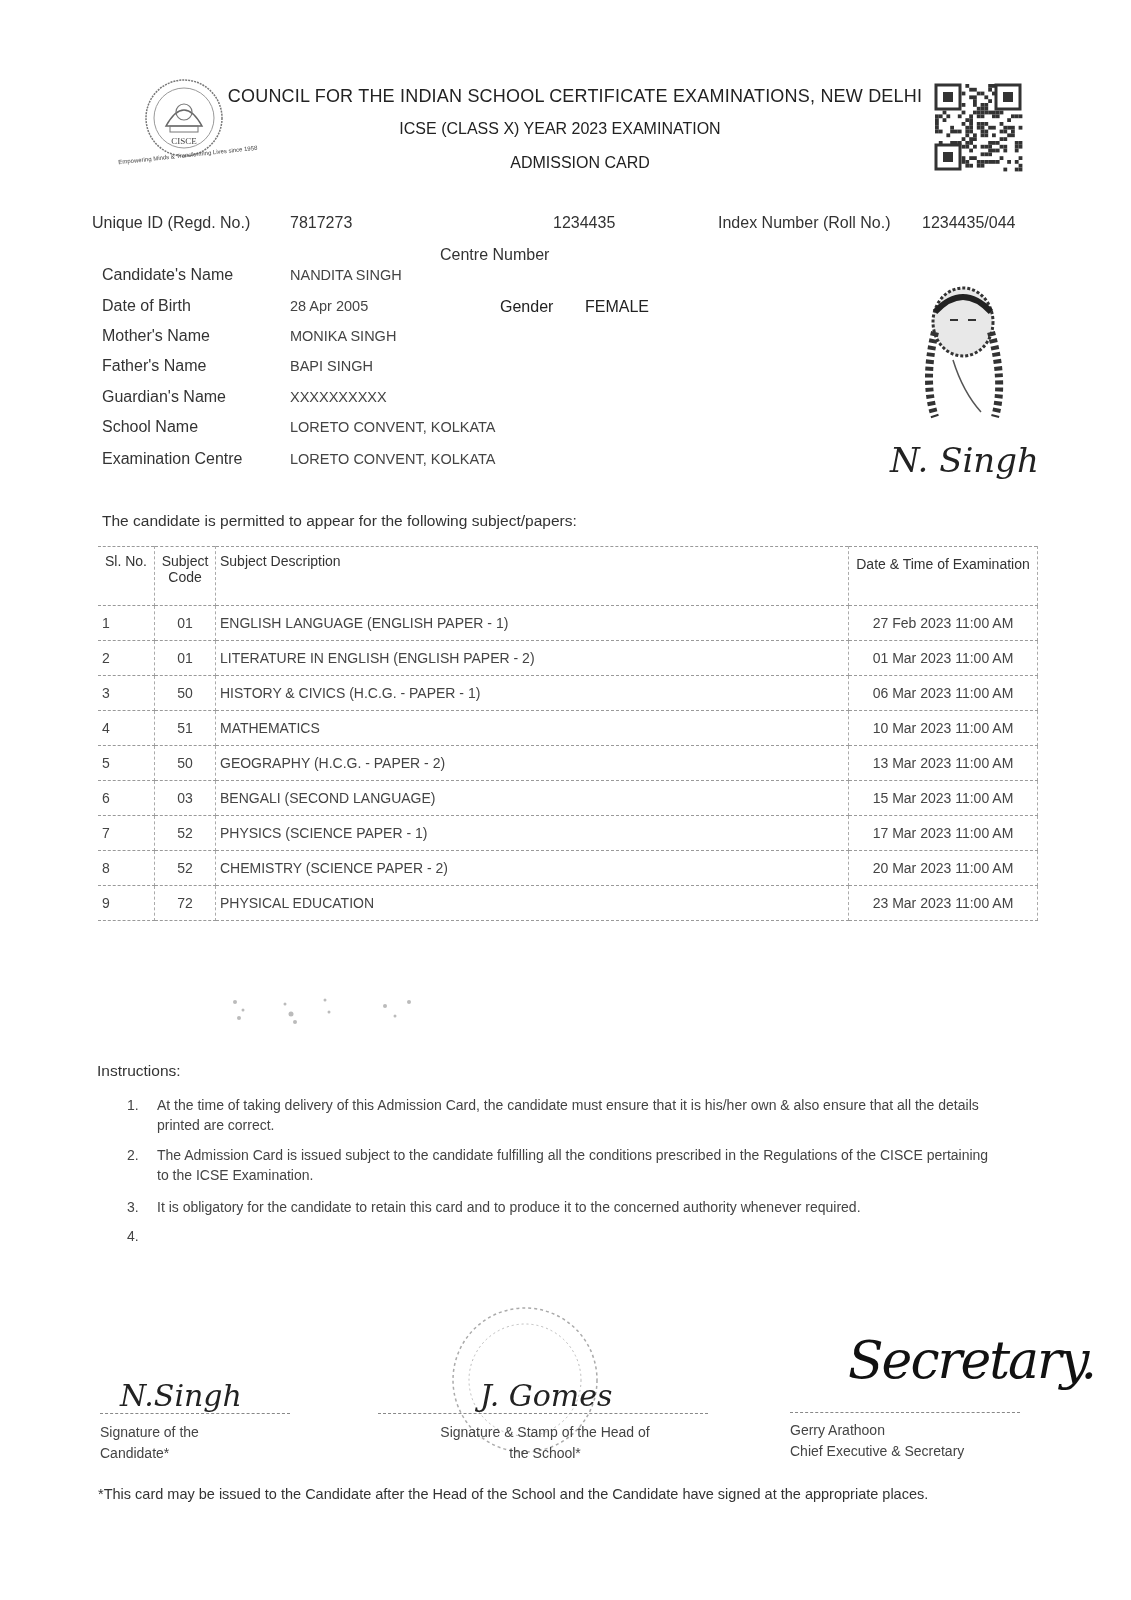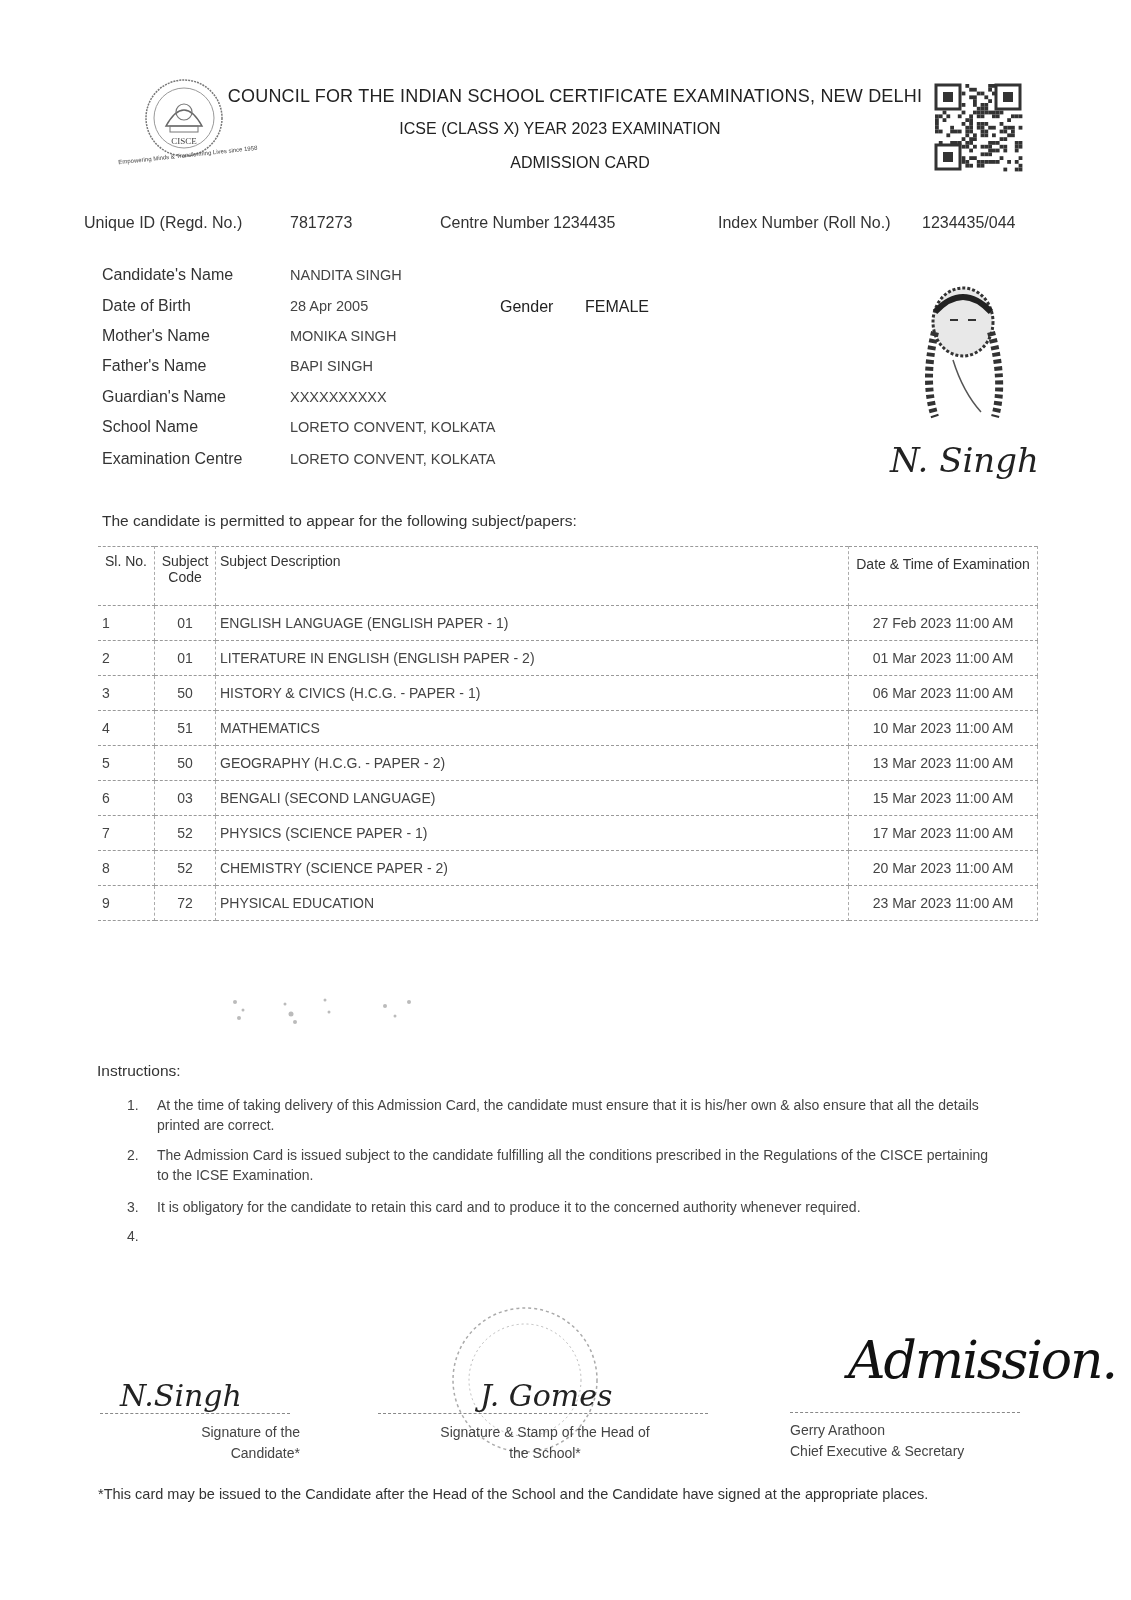--- a/index.html
+++ b/index.html
@@ -14,23 +14,23 @@
   .logo { left: 136px; top: 74px; width: 96px; height: 96px; }
   .logo-tag { left: 118px; top: 152px; font-size: 6px; color:#444; transform: rotate(-6deg); white-space: nowrap; }
   .hdr { left: 0; width: 1131px; text-align: center; color: #222; }
   .hdr-1 { top: 86px; font-size: 18px; letter-spacing: 0.2px; left: 125px; width: 900px; }
   .hdr-2 { top: 120px; font-size: 16px; left: 120px; width: 880px; }
   .hdr-3 { top: 154px; font-size: 16px; left: 120px; width: 920px; }
   .qr { left: 933px; top: 82px; width: 92px; height: 92px; }
 
   
   .idrow { top: 214px; font-size: 16px; color: #333; }
-  .id-lbl { left: 84px; }
+  .id-lbl { left: 92px; }
   .id-val { left: 290px; }
-  .cn-lbl { left: 440px; }
+  .cn-lbl { left: 440px; margin-top: 32px; }
   .cn-val { left: 553px; }
   .ix-lbl { left: 718px; }
   .ix-val { left: 922px; }
 
   
   .det-lbl { left: 102px; font-size: 16px; color: #333; }
   .det-val { left: 290px; font-size: 14.5px; color: #444; }
   .gender-lbl { left: 500px; top: 298px; font-size: 16px; color:#222; }
   .gender-val { left: 585px; top: 298px; font-size: 16px; color:#222; }
 
@@ -61,21 +61,21 @@
   
   .instr-h { left: 97px; top: 1062px; font-size: 15.5px; color: #333; }
   .instr { left: 127px; width: 870px; font-size: 14px; color: #444; line-height: 20px; }
   .instr .num { position: absolute; left: 0; top: 0; }
   .instr .txt { position: absolute; left: 30px; top: 0; width: 840px; }
 
   
   .sig-line { height: 0; border-top: 1px dashed #888; }
   .sig-cand { left: 120px; top: 1378px; font-family: "DejaVu Serif", serif; font-style: italic; font-size: 30px; color: #222; }
   .sig-cand-line { left: 100px; top: 1413px; width: 190px; }
-  .sig-cand-lbl { left: 100px; top: 1422px; width: 200px; text-align: right; font-size: 14px; color: #444; line-height: 21px; }
+  .sig-cand-lbl { left: 100px; top: 1422px; width: 200px; text-align: left; font-size: 14px; color: #444; line-height: 21px; }
 
   .stamp { left: 445px; top: 1300px; width: 160px; height: 160px; }
   .sig-head-line { left: 378px; top: 1413px; width: 330px; }
   .sig-head-sign { left: 480px; top: 1378px; font-family: "DejaVu Serif", serif; font-style: italic; font-size: 30px; color: #222; }
   .sig-head-lbl { left: 380px; top: 1422px; width: 330px; text-align: center; font-size: 14px; color: #444; line-height: 21px; }
 
   .sig-ce { left: 848px; top: 1330px; font-family: "DejaVu Serif", serif; font-style: italic; font-size: 52px; color: #111; letter-spacing: -2px; }
   .sig-ce-line { left: 790px; top: 1412px; width: 230px; }
   .sig-ce-lbl { left: 790px; top: 1420px; width: 240px; text-align: left; font-size: 14px; color: #444; line-height: 21px; }
 
@@ -414,20 +414,20 @@
     <circle cx="80" cy="80" r="56" fill="none" stroke="#bbb" stroke-width="1" stroke-dasharray="2 3"></circle>
   </svg>
 </div>
 <div class="abs sig-head-sign">J. Gomes</div>
 <div class="abs sig-line sig-head-line"></div>
 <div class="abs sig-head-lbl">
   <div>Signature &amp; Stamp of the Head of</div>
   <div>the School*</div>
 </div>
 
-<div class="abs sig-ce">Admission.</div>
+<div class="abs sig-ce">Secretary.</div>
 <div class="abs sig-line sig-ce-line"></div>
 <div class="abs sig-ce-lbl">
   <div>Gerry Arathoon</div>
   <div>Chief Executive &amp; Secretary</div>
 </div>
 
 <div class="abs footnote">*This card may be issued to the Candidate after the Head of the School and the Candidate have signed at the appropriate places.</div>
 
 </body></html>

